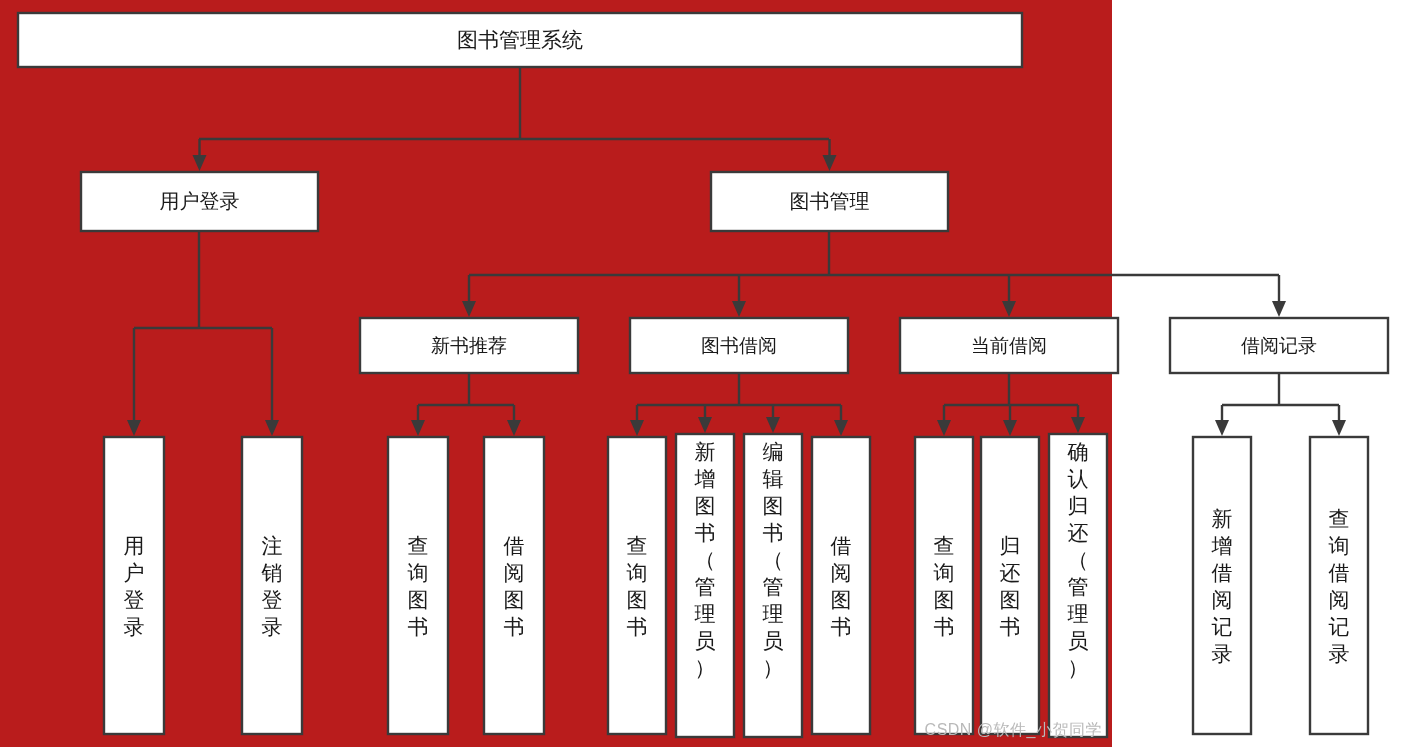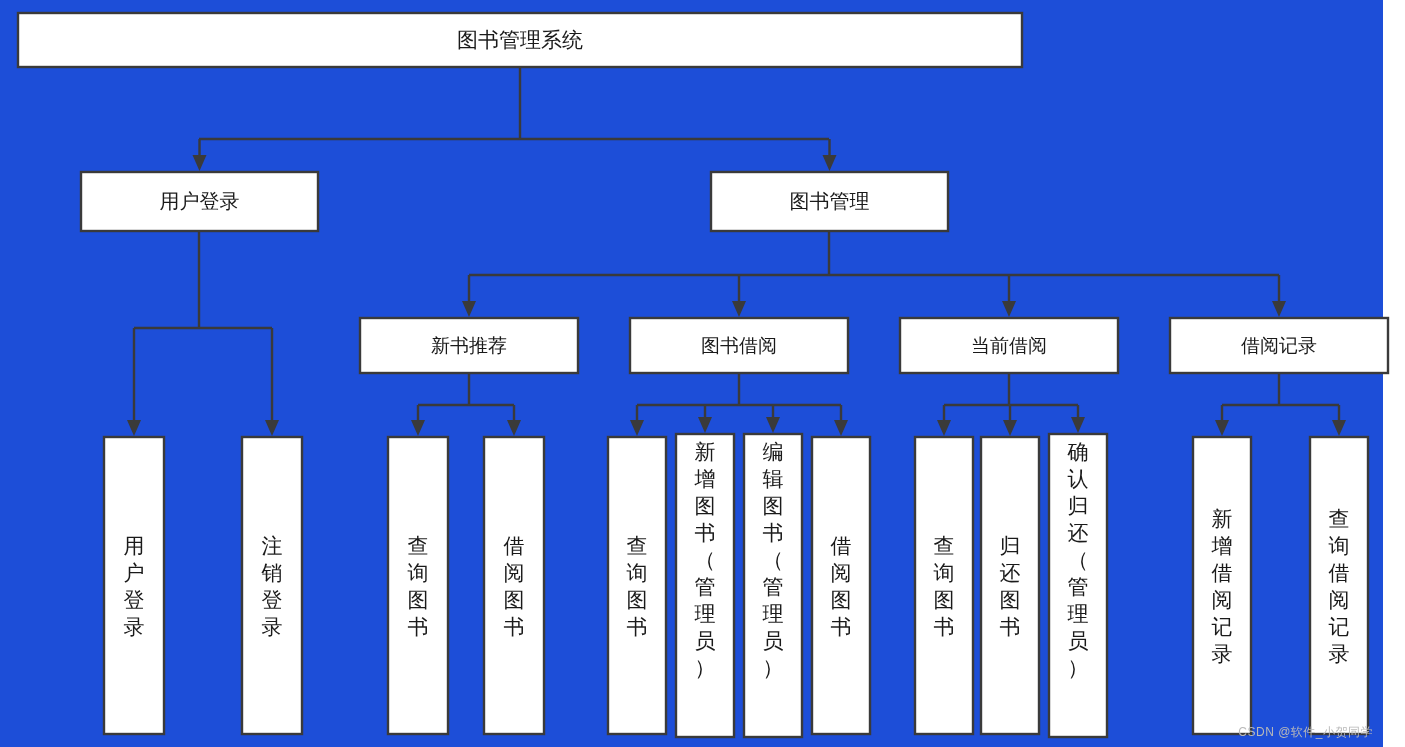--- a/index.html
+++ b/index.html
@@ -8,23 +8,23 @@
     background: #ffffff;
   }
   body {
     width: 1405px;
     height: 747px;
     font-family: "Liberation Sans", "DejaVu Sans", sans-serif;
     overflow: hidden;
   }
   #diagram-root {
     position: relative;
-    width: 1383px;
+    width: 1112px;
     height: 747px;
-    background: #1d4ed8;
+    background: #b91c1c;
   }
   svg.diagram-canvas {
     position: absolute;
     top: 0;
     left: 0;
     width: 1405px;
     height: 747px;
   }
   .node-box {
     fill: #ffffff;
@@ -50,21 +50,21 @@
   }
   .arrow-head {
     fill: #3a3a3a;
     stroke: none;
   }
   .watermark {
     position: absolute;
     right: 10px;
     bottom: 6px;
     font-family: "Liberation Sans", "DejaVu Sans", sans-serif;
-    font-size: 12px;
+    font-size: 16px;
     color: #b9b9b9;
     letter-spacing: 0.5px;
     white-space: nowrap;
     user-select: none;
   }
 </style>
 </head>
 <body>
 
 <div id="diagram-root">

